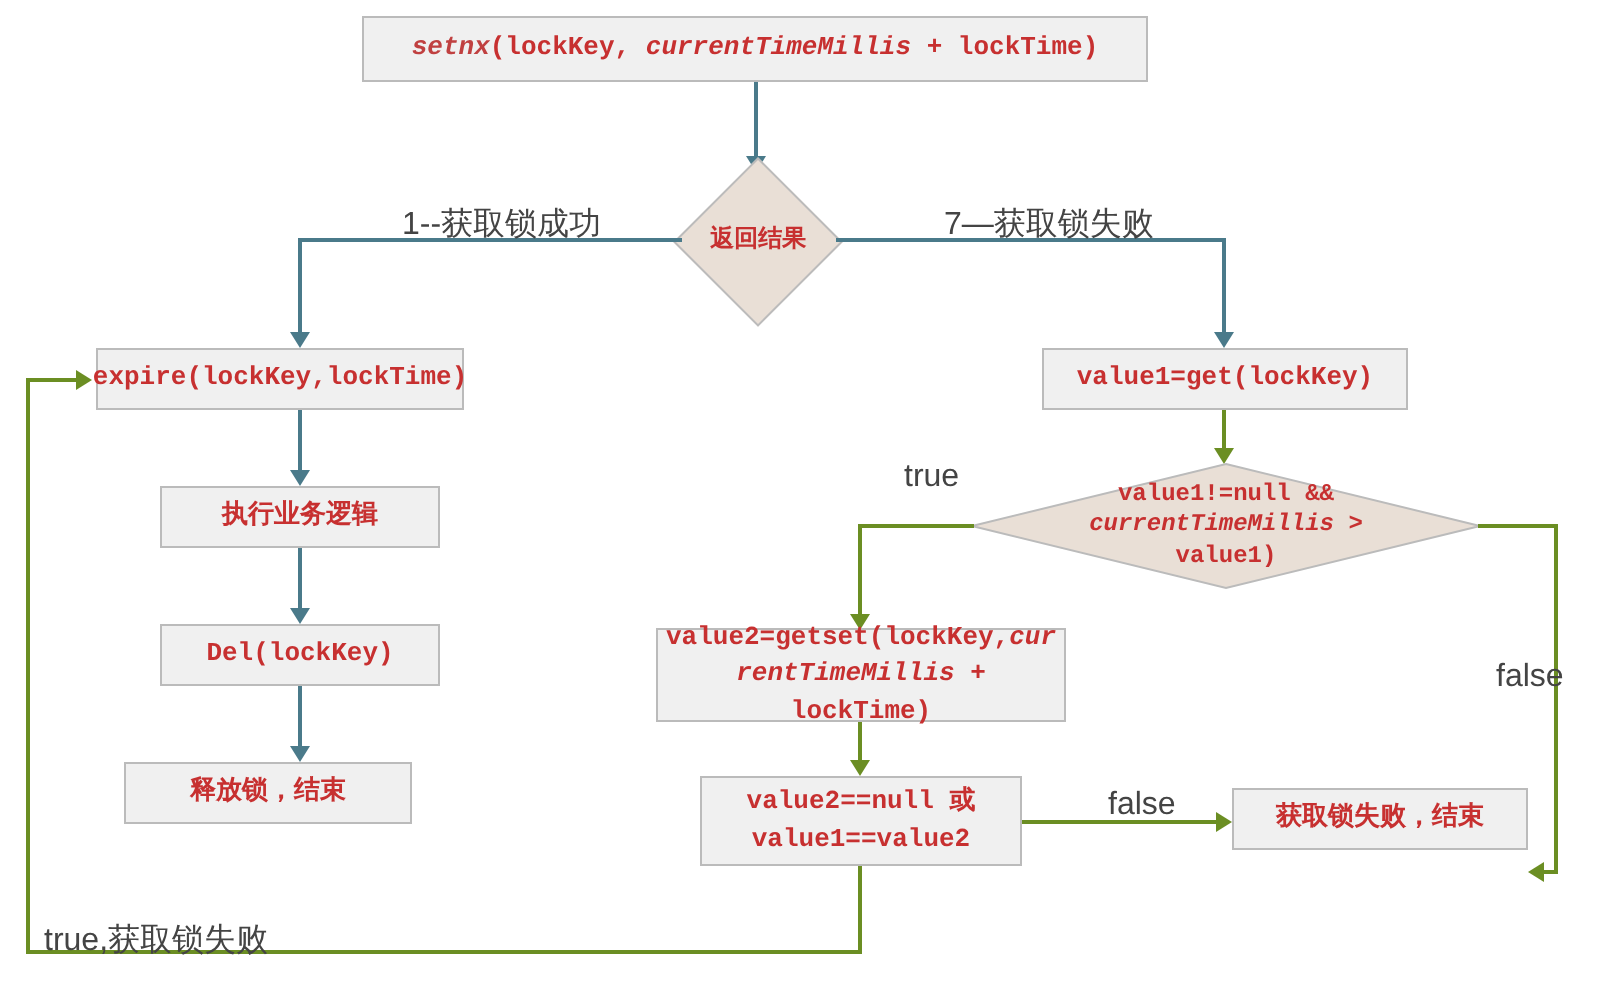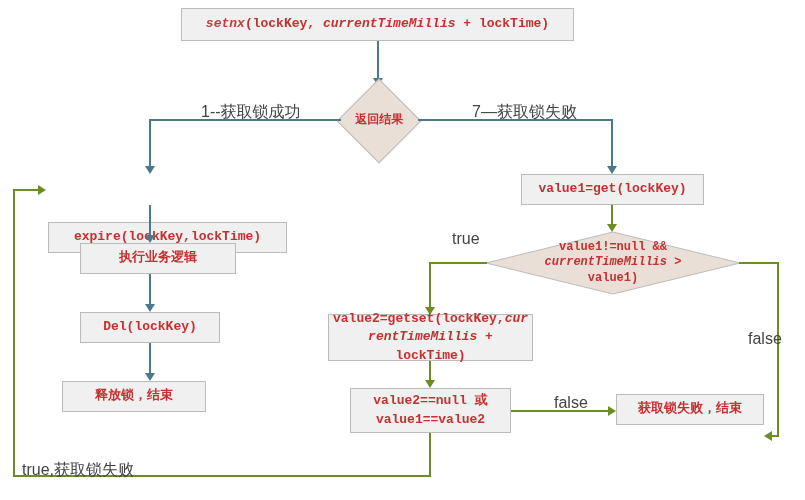--- a/index.html
+++ b/index.html
@@ -118,28 +118,28 @@
 <div class="line-h" style="left:149px; top:119px; width:192px;"></div>
 <div class="label" style="left:201px; top:102px;">1--获取锁成功</div>
 <div class="line-v" style="left:149px; top:119px; height:50px;"></div>
 <div class="arrow-head-down" style="left:145px; top:166px;"></div>
 
 <div class="line-h" style="left:418px; top:119px; width:195px;"></div>
 <div class="label" style="left:472px; top:102px;">7—获取锁失败</div>
 <div class="line-v" style="left:611px; top:119px; height:50px;"></div>
 <div class="arrow-head-down" style="left:607px; top:166px;"></div>
 
-<div class="box" style="left:48px; top:174px; width:239px; height:31px;margin-top:48px;">
+<div class="box" style="left:48px; top:174px; width:184px; height:31px;">
   <span>expire(lockKey,lockTime)</span>
 </div>
 
 <div class="line-v" style="left:149px; top:205px; height:33px;"></div>
 <div class="arrow-head-down" style="left:145px; top:235px;"></div>
 
-<div class="box" style="left:80px; top:243px; width:156px; height:31px;">
+<div class="box" style="left:80px; top:243px; width:140px; height:31px;">
   <span>执行业务逻辑</span>
 </div>
 
 <div class="line-v" style="left:149px; top:274px; height:33px;"></div>
 <div class="arrow-head-down" style="left:145px; top:304px;"></div>
 
 <div class="box" style="left:80px; top:312px; width:140px; height:31px;">
   <span>Del(lockKey)</span>
 </div>
 

